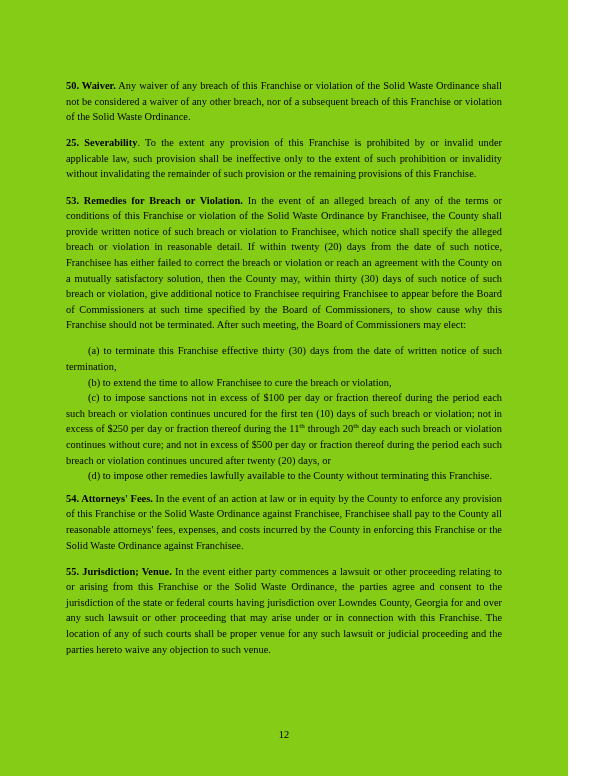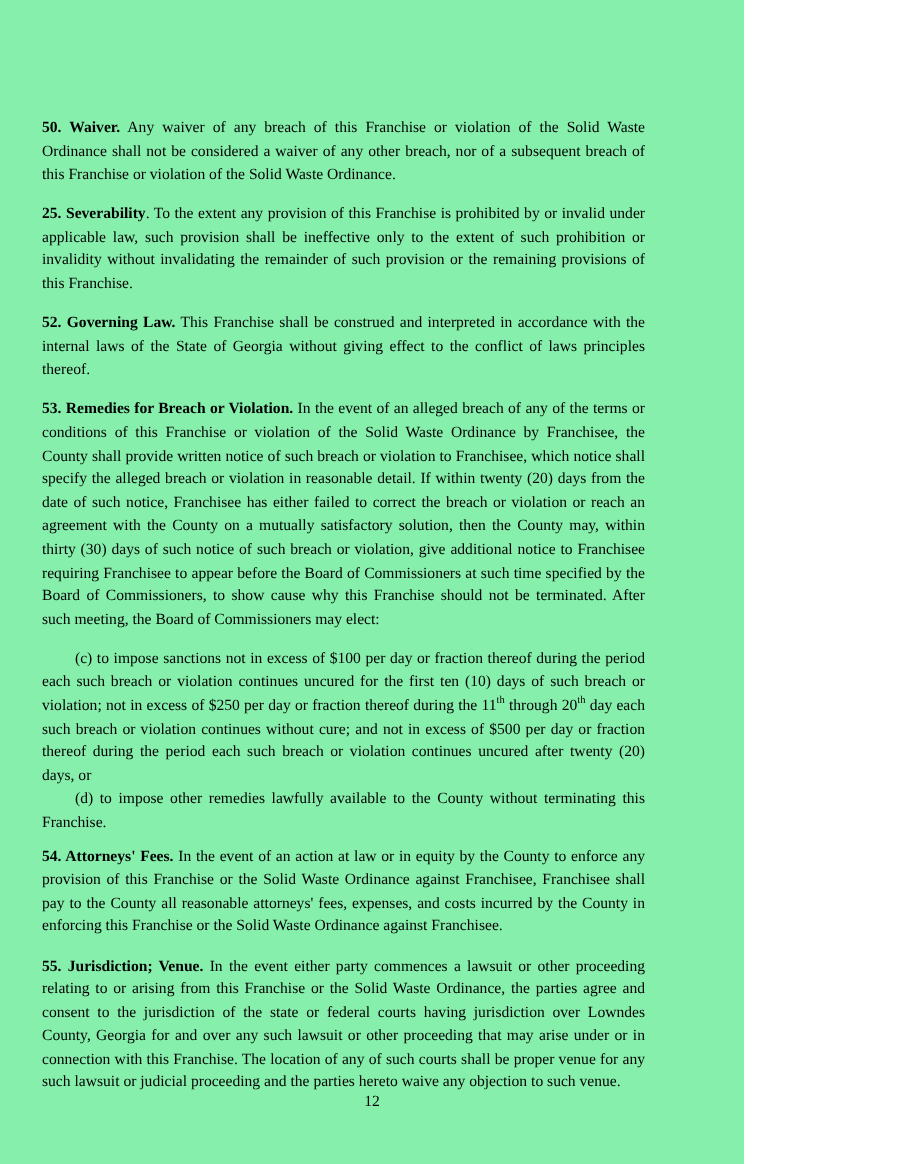--- a/index.html
+++ b/index.html
@@ -9,25 +9,25 @@
   }
   body {
     width: 600px;
     height: 776px;
     overflow: hidden;
     font-family: "Liberation Serif", serif;
     color: #000000;
   }
   .page {
     position: relative;
-    width: 496px;
+    width: 568px;
     height: 776px;
-    background: #86efac;
+    background: #84cc16;
     box-sizing: border-box;
-    padding: 78px 66px 0 28px;
+    padding: 78px 66px 0 66px;
   }
   .body-text {
     font-size: 10.4px;
     line-height: 15.6px;
     text-align: justify;
     text-justify: inter-word;
   }
   p.para {
     margin: 0 0 10.5px 0;
     text-indent: 0;
@@ -61,25 +61,26 @@
 </head>
 <body>
 
 <div class="page">
   <div class="body-text">
 
     <p class="para"><span class="lead">50. Waiver.</span><span> Any waiver of any breach of this Franchise or violation of the Solid Waste Ordinance shall not be considered a waiver of any other breach, nor of a subsequent breach of this Franchise or violation of the Solid Waste Ordinance.</span></p>
 
     <p class="para"><span class="lead">25. Severability</span><span>. To the extent any provision of this Franchise is prohibited by or invalid under applicable law, such provision shall be ineffective only to the extent of such prohibition or invalidity without invalidating the remainder of such provision or the remaining provisions of this Franchise.</span></p>
 
-    <p class="para"><span class="lead">52. Governing Law.</span><span> This Franchise shall be construed and interpreted in accordance with the internal laws of the State of Georgia without giving effect to the conflict of laws principles thereof.</span></p>
 
     <p class="para"><span class="lead">53. Remedies for Breach or Violation.</span><span> In the event of an alleged breach of any of the terms or conditions of this Franchise or violation of the Solid Waste Ordinance by Franchisee, the County shall provide written notice of such breach or violation to Franchisee, which notice shall specify the alleged breach or violation in reasonable detail. If within twenty (20) days from the date of such notice, Franchisee has either failed to correct the breach or violation or reach an agreement with the County on a mutually satisfactory solution, then the County may, within thirty (30) days of such notice of such breach or violation, give additional notice to Franchisee requiring Franchisee to appear before the Board of Commissioners at such time specified by the Board of Commissioners, to show cause why this Franchise should not be terminated. After such meeting, the Board of Commissioners may elect:</span></p>
 
+    <p class="sub">(a) to terminate this Franchise effective thirty (30) days from the date of written notice of such termination,</p>
 
+    <p class="sub">(b) to extend the time to allow Franchisee to cure the breach or violation,</p>
 
     <p class="sub"><span>(c) to impose sanctions not in excess of $100 per day or fraction thereof during the period each such breach or violation continues uncured for the first ten (10) days of such breach or violation; not in excess of $250 per day or fraction thereof during the 11</span><sup>th</sup><span> through 20</span><sup>th</sup><span> day each such breach or violation continues without cure; and not in excess of $500 per day or fraction thereof during the period each such breach or violation continues uncured after twenty (20) days, or</span></p>
 
     <p class="sub-block">(d) to impose other remedies lawfully available to the County without terminating this Franchise.</p>
 
     <p class="para"><span class="lead">54. Attorneys' Fees.</span><span> In the event of an action at law or in equity by the County to enforce any provision of this Franchise or the Solid Waste Ordinance against Franchisee, Franchisee shall pay to the County all reasonable attorneys' fees, expenses, and costs incurred by the County in enforcing this Franchise or the Solid Waste Ordinance against Franchisee.</span></p>
 
     <p class="para"><span class="lead">55. Jurisdiction; Venue.</span><span> In the event either party commences a lawsuit or other proceeding relating to or arising from this Franchise or the Solid Waste Ordinance, the parties agree and consent to the jurisdiction of the state or federal courts having jurisdiction over Lowndes County, Georgia for and over any such lawsuit or other proceeding that may arise under or in connection with this Franchise. The location of any of such courts shall be proper venue for any such lawsuit or judicial proceeding and the parties hereto waive any objection to such venue.</span></p>
 
   </div>

